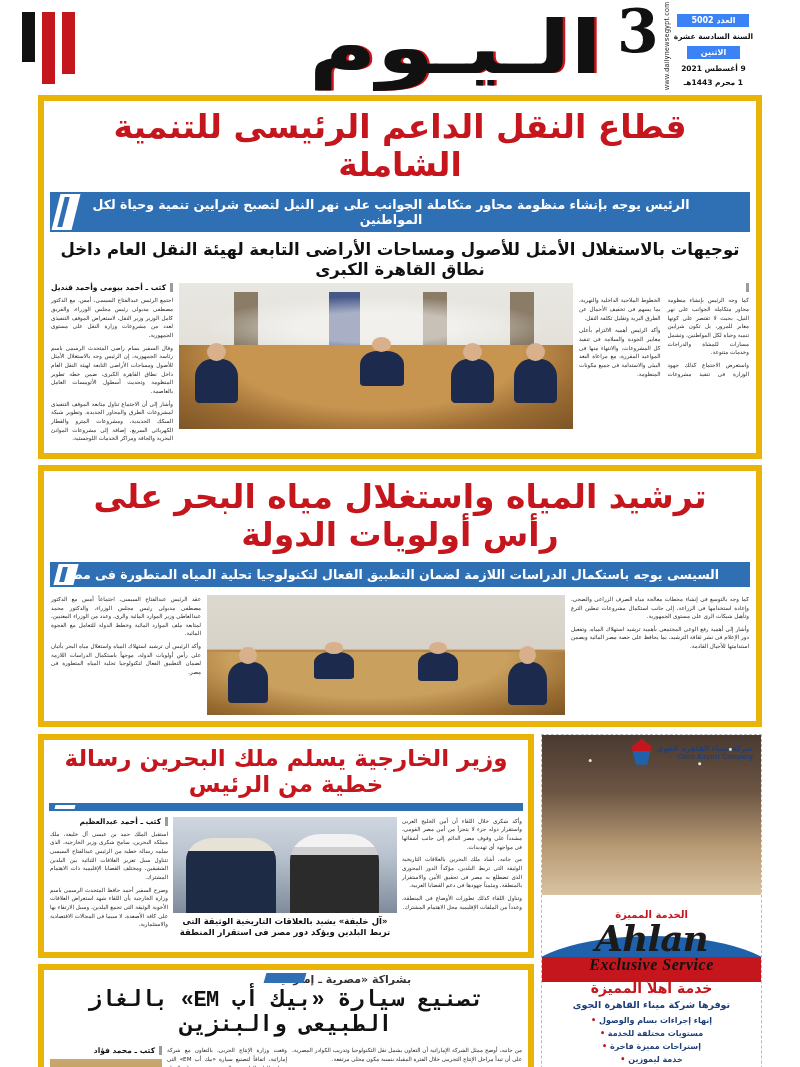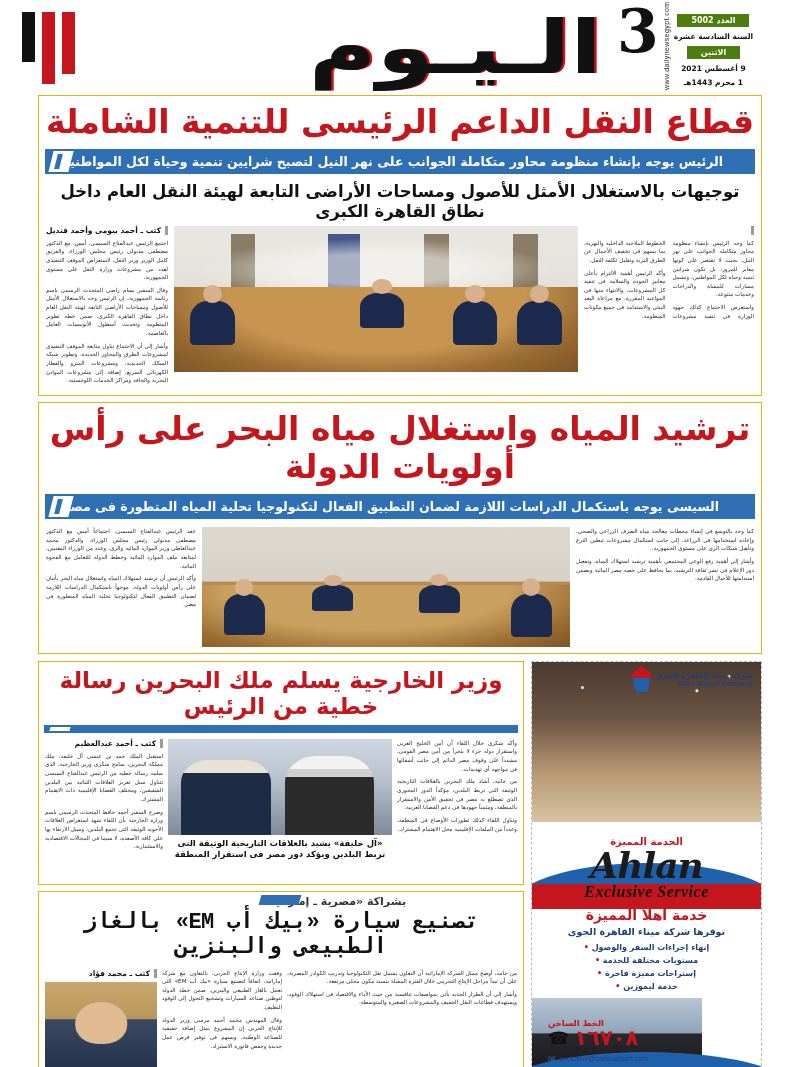--- a/index.html
+++ b/index.html
@@ -44,25 +44,25 @@
     font-family:"DejaVu Serif","Liberation Serif",serif;
   }
   .mast-url {
     writing-mode:vertical-rl; text-orientation:mixed; transform:rotate(180deg);
     font-size:7px; letter-spacing:0.4px; color:#222; height:84px;
     display:flex; align-items:center; font-family:"Liberation Sans",sans-serif;
     direction:ltr;
   }
   .mast-meta { display:flex; flex-direction:column; gap:5px; align-items:center; padding-top:8px; }
   .meta-badge {
-    background:#4d7c0f; color:#fff; font-size:8px; font-weight:bold;
+    background:#3b82f6; color:#fff; font-size:8px; font-weight:bold;
     padding:2px 14px; letter-spacing:0.3px; white-space:nowrap; text-align:center;
   }
   .meta-line { font-size:7.5px; font-weight:bold; color:#111; text-align:left; white-space:nowrap; }
-  .box { border:1px solid #eab308; }
+  .box { border:6px solid #eab308; }
 
   .hl-main {
     color:#c4161c; font-weight:bold; text-align:center;
     font-size:33px; line-height:1.15; letter-spacing:-0.5px;
     padding:7px 6px 5px;
   }
   .kicker-bar {
     background:#2f6fb3; color:#fff; font-weight:bold; font-size:12.5px;
     padding:5px 30px 5px 12px; position:relative; text-align:center;
     margin:3px 6px;
@@ -323,21 +323,21 @@
       <div class="ad-swoosh"></div>
 
       <div style="position:relative; z-index:5; padding-top:14px;">
         <div class="ad-ahlan-ar">الخدمة المميزة</div>
         <div class="ad-ahlan">Ahlan</div>
         <div class="ad-excl">Exclusive Service</div>
         <div class="ad-sub" style="margin-top:6px;">خدمة أهلاً المميزة</div>
         <div class="ad-sub2" style="margin-top:3px;">توفرها شركة ميناء القاهرة الجوى</div>
 
         <ul class="ad-list">
-          <li>إنهاء إجراءات السفر والوصول</li>
+          <li>إنهاء إجراءات بسام والوصول</li>
           <li>مستويات مختلفة للخدمة</li>
           <li>إستراحات مميزة فاخرة</li>
           <li>خدمة ليموزين</li>
         </ul>
 
         <div style="margin-top:24px; padding-left:16px;">
           <div class="ad-hot">الخط الساخن</div>
           <div style="display:flex; align-items:center; justify-content:flex-end; gap:5px;">
             <div class="ad-num">١٦٧٠٨</div>
             <span style="font-size:17px; color:#111;">☎</span>

